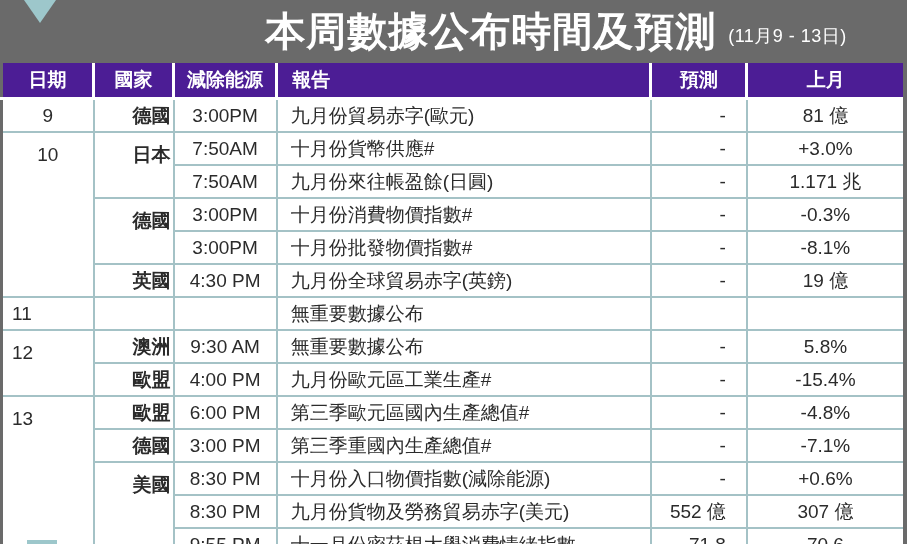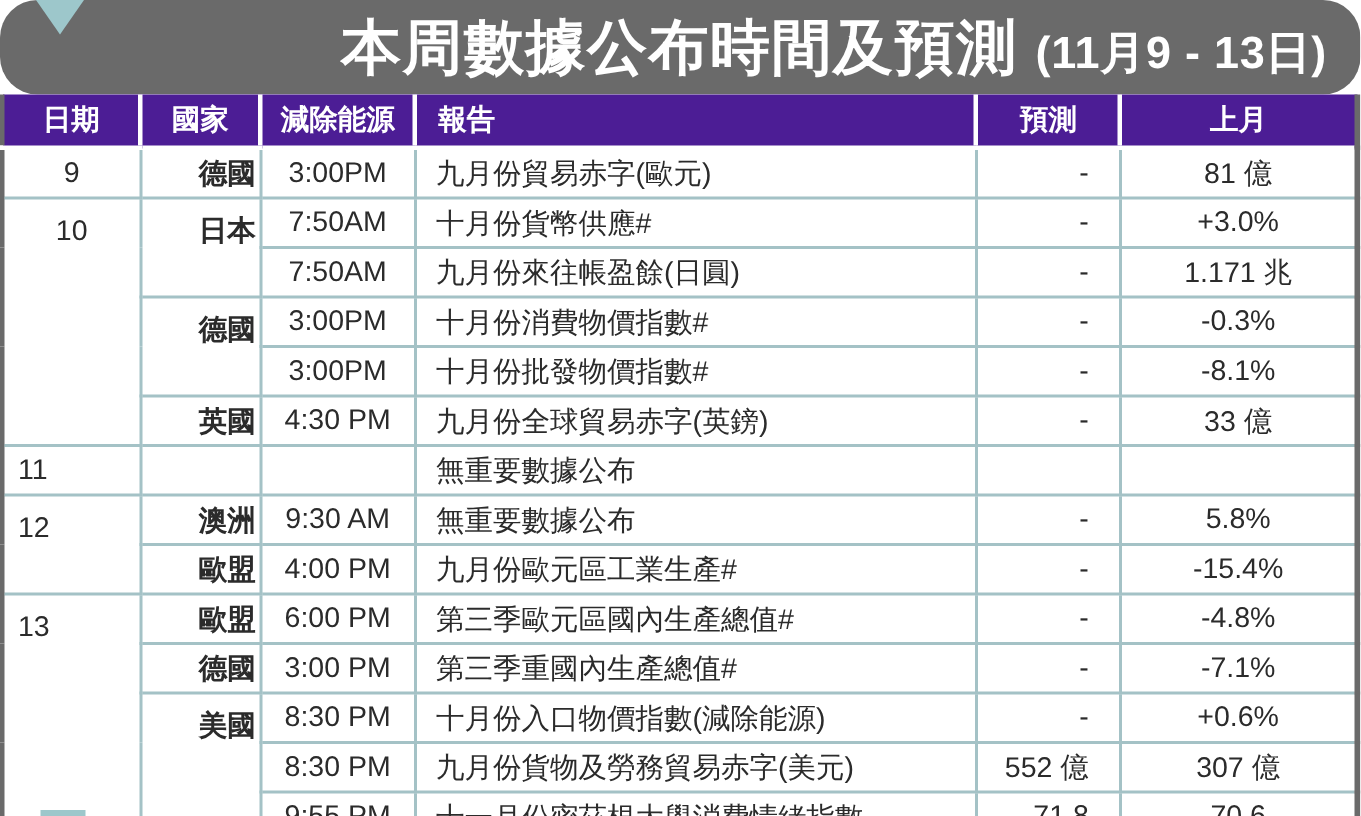--- a/index.html
+++ b/index.html
@@ -2,33 +2,33 @@
 <html><head>
 <meta charset="utf-8">
 <style>
   html,body { margin:0; padding:0; background:#fff; }
   .screen {
     position:relative; width:907px; height:544px; overflow:hidden;
     background:#fff; font-family:"Liberation Sans","DejaVu Sans",sans-serif;
   }
 
   
-  .top-band { position:absolute; top:0; left:0; width:907px; height:63px; background:#6a6a6a;border-radius:25px; }
+  .top-band { position:absolute; top:0; left:0; width:907px; height:63px; background:#6a6a6a; }
   .corner-triangle {
     position:absolute; top:0; left:24px; width:0; height:0;
     border-left:16px solid transparent; border-right:16px solid transparent;
     border-top:23px solid #9dc7cb;
   }
   .title-wrap {
     position:absolute; top:0; left:0; width:907px; height:63px;
     display:flex; align-items:center; justify-content:center;
     padding-left:205px; box-sizing:border-box; color:#ffffff; white-space:nowrap;
   }
   .title-main { font-size:40px; font-weight:bold; letter-spacing:1px; }
-  .title-period { font-size:30px; font-weight:bold; margin-left:12px; margin-top:8px; letter-spacing:0.5px; }
+  .title-period { font-size:18px; font-weight:normal; margin-left:12px; margin-top:8px; letter-spacing:0.5px; }
 
   
   table.sched {
     position:absolute; top:63px; left:0; width:907px; height:481px;
     border-collapse:collapse; table-layout:fixed; background:#fff;
     border-left:3px solid #6a6a6a; border-right:4px solid #6a6a6a; border-bottom:5px solid #6a6a6a;
   }
   .sched th {
     background:#4c1d95; color:#ffffff; font-size:19px; font-weight:bold;
     height:34px; padding:0; text-align:center;
@@ -119,21 +119,21 @@
         <td class="c-time">3:00PM</td>
         <td class="c-report">十月份批發物價指數#</td>
         <td class="c-forecast">-</td>
         <td class="c-prev">-8.1%</td>
       </tr>
       <tr>
         <td class="c-country">英國</td>
         <td class="c-time">4:30 PM</td>
         <td class="c-report">九月份全球貿易赤字(英鎊)</td>
         <td class="c-forecast">-</td>
-        <td class="c-prev">33 億</td>
+        <td class="c-prev">19 億</td>
       </tr>
       <tr>
         <td class="c-date left">11</td>
         <td class="c-country"></td>
         <td class="c-time"></td>
         <td class="c-report">無重要數據公布</td>
         <td class="c-forecast"></td>
         <td class="c-prev"></td>
       </tr>
       <tr>

